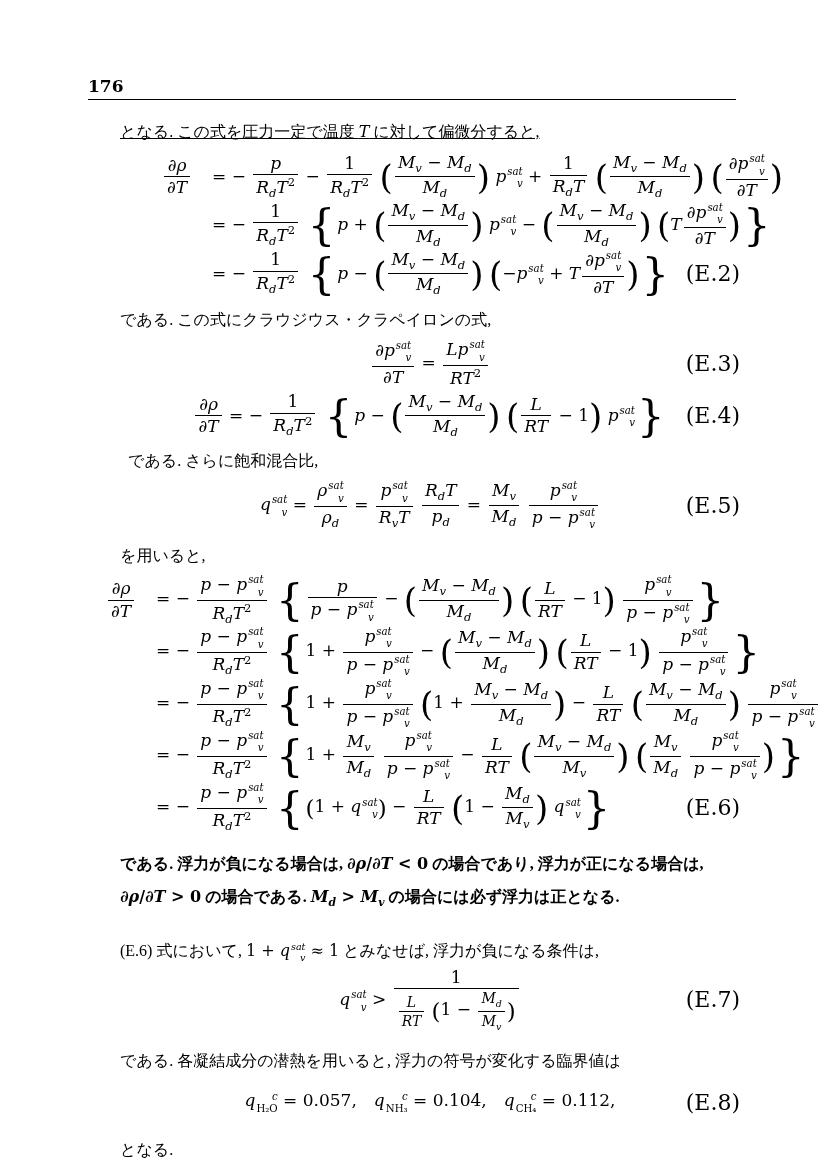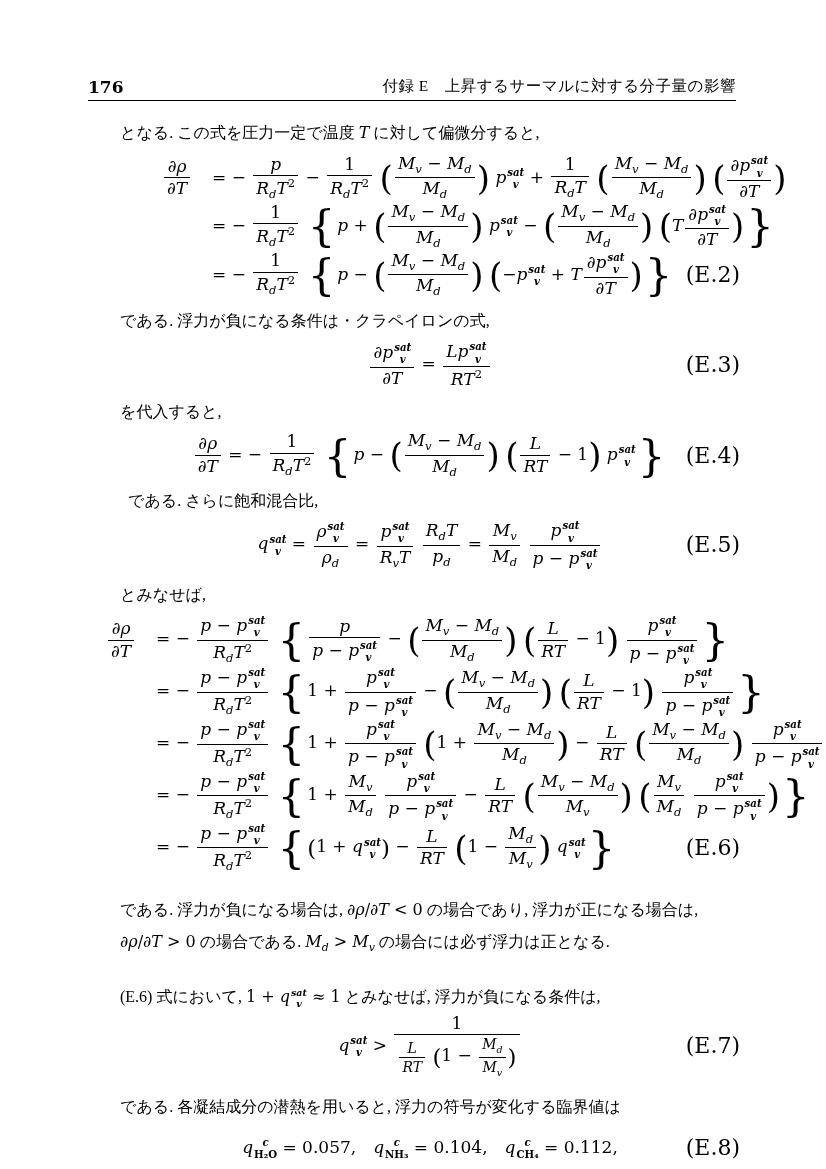--- a/index.html
+++ b/index.html
@@ -20,89 +20,87 @@
   .eqline.center { justify-content:center; }
   .lhs { display:inline-block; width:50px; flex:0 0 auto; }
   .tag { position:absolute; right:0; top:50%; transform:translateY(-50%);
          font-family:"DejaVu Serif",serif; font-style:normal; font-size:22px; }
   
   .f { display:inline-block; vertical-align:middle; text-align:center; margin:0 2px; }
   .f .fn { display:block; padding:0 3px 1px; line-height:1.15; }
   .f .fd { display:block; border-top:1px solid #000; padding:1px 3px 0; line-height:1.15; }
   
   .ss { display:inline-block; vertical-align:-0.55em; font-size:60%; line-height:1.2;
-        text-align:center; margin-left:1px;font-weight:bold; }
+        text-align:right; margin-left:1px; }
   .ss .t, .ss .b { display:block; }
   sub, sup { font-size:68%; }
   
   .b0,.b1,.b2 { vertical-align:middle; line-height:0; font-style:normal; font-family:"DejaVu Serif",serif; }
   .b0 { font-size:135%; }
   .b1 { font-size:200%; }
   .b2 { font-size:255%; padding:0 2px; font-weight:300; }
   .fs { font-size:82%; }
   i { font-style:italic; }
 </style>
 </head>
 <body>
 
 <div class="page">
 
   <div class="header">
     <span class="pageno">176</span>
-    <span class="htitle">付録 E　上昇するサーマルに対する分子量の影響</span>
   </div>
 
   <div class="content">
 
-    <p style="margin-top:16px;">となる. この式を圧力一定で温度 <span class="m"><i>T</i></span> に対して偏微分すると,</p>
+    <p style="margin-top:16px;text-decoration:underline;">となる. この式を圧力一定で温度 <span class="m"><i>T</i></span> に対して偏微分すると,</p>
 
     <div class="eq" style="margin:4px 0 0 42px;">
       <div class="eqline">
         <span class="lhs"><span class="f"><span class="fn">∂<i>ρ</i></span><span class="fd">∂<i>T</i></span></span></span>
         <span>= − <span class="f"><span class="fn"><i>p</i></span><span class="fd"><i>R<sub>d</sub>T</i><sup>2</sup></span></span> − <span class="f"><span class="fn">1</span><span class="fd"><i>R<sub>d</sub>T</i><sup>2</sup></span></span> <span class="b1">(</span><span class="f"><span class="fn"><i>M<sub>v</sub></i> − <i>M<sub>d</sub></i></span><span class="fd"><i>M<sub>d</sub></i></span></span><span class="b1">)</span> <i>p</i><span class="ss"><span class="t"><i>sat</i></span><span class="b"><i>v</i></span></span> + <span class="f"><span class="fn">1</span><span class="fd"><i>R<sub>d</sub>T</i></span></span> <span class="b1">(</span><span class="f"><span class="fn"><i>M<sub>v</sub></i> − <i>M<sub>d</sub></i></span><span class="fd"><i>M<sub>d</sub></i></span></span><span class="b1">)</span> <span class="b1">(</span><span class="f"><span class="fn">∂<i>p</i><span class="ss"><span class="t"><i>sat</i></span><span class="b"><i>v</i></span></span></span><span class="fd">∂<i>T</i></span></span><span class="b1">)</span></span>
       </div>
       <div class="eqline">
         <span class="lhs"></span>
         <span>= − <span class="f"><span class="fn">1</span><span class="fd"><i>R<sub>d</sub>T</i><sup>2</sup></span></span> <span class="b2">{</span><i>p</i> + <span class="b1">(</span><span class="f"><span class="fn"><i>M<sub>v</sub></i> − <i>M<sub>d</sub></i></span><span class="fd"><i>M<sub>d</sub></i></span></span><span class="b1">)</span> <i>p</i><span class="ss"><span class="t"><i>sat</i></span><span class="b"><i>v</i></span></span> − <span class="b1">(</span><span class="f"><span class="fn"><i>M<sub>v</sub></i> − <i>M<sub>d</sub></i></span><span class="fd"><i>M<sub>d</sub></i></span></span><span class="b1">)</span> <span class="b1">(</span><i>T</i><span class="f"><span class="fn">∂<i>p</i><span class="ss"><span class="t"><i>sat</i></span><span class="b"><i>v</i></span></span></span><span class="fd">∂<i>T</i></span></span><span class="b1">)</span><span class="b2">}</span></span>
       </div>
       <div class="eqline">
         <span class="lhs"></span>
         <span>= − <span class="f"><span class="fn">1</span><span class="fd"><i>R<sub>d</sub>T</i><sup>2</sup></span></span> <span class="b2">{</span><i>p</i> − <span class="b1">(</span><span class="f"><span class="fn"><i>M<sub>v</sub></i> − <i>M<sub>d</sub></i></span><span class="fd"><i>M<sub>d</sub></i></span></span><span class="b1">)</span> <span class="b1">(</span>−<i>p</i><span class="ss"><span class="t"><i>sat</i></span><span class="b"><i>v</i></span></span> + <i>T</i><span class="f"><span class="fn">∂<i>p</i><span class="ss"><span class="t"><i>sat</i></span><span class="b"><i>v</i></span></span></span><span class="fd">∂<i>T</i></span></span><span class="b1">)</span><span class="b2">}</span></span>
         <span class="tag">(E.2)</span>
       </div>
     </div>
 
-    <p style="margin-top:6px;">である. 浮力が負になる条件は・クラペイロンの式,</p>
+    <p style="margin-top:6px;">である. この式にクラウジウス・クラペイロンの式,</p>
 
     <div class="eq" style="margin-top:2px;">
       <div class="eqline center" style="min-height:50px;">
         <span><span class="f"><span class="fn">∂<i>p</i><span class="ss"><span class="t"><i>sat</i></span><span class="b"><i>v</i></span></span></span><span class="fd">∂<i>T</i></span></span> = <span class="f"><span class="fn"><i>L</i><i>p</i><span class="ss"><span class="t"><i>sat</i></span><span class="b"><i>v</i></span></span></span><span class="fd"><i>RT</i><sup>2</sup></span></span></span>
         <span class="tag">(E.3)</span>
       </div>
     </div>
 
-    <p style="margin-top:6px;">を代入すると,</p>
 
     <div class="eq" style="margin-top:2px;">
       <div class="eqline center" style="min-height:50px;">
         <span><span class="f"><span class="fn">∂<i>ρ</i></span><span class="fd">∂<i>T</i></span></span> = − <span class="f"><span class="fn">1</span><span class="fd"><i>R<sub>d</sub>T</i><sup>2</sup></span></span> <span class="b2">{</span><i>p</i> − <span class="b1">(</span><span class="f"><span class="fn"><i>M<sub>v</sub></i> − <i>M<sub>d</sub></i></span><span class="fd"><i>M<sub>d</sub></i></span></span><span class="b1">)</span> <span class="b1">(</span><span class="f"><span class="fn"><i>L</i></span><span class="fd"><i>RT</i></span></span> − 1<span class="b1">)</span> <i>p</i><span class="ss"><span class="t"><i>sat</i></span><span class="b"><i>v</i></span></span><span class="b2">}</span></span>
         <span class="tag">(E.4)</span>
       </div>
     </div>
 
     <p style="margin-top:4px;margin-left:8px;">である. さらに飽和混合比,</p>
 
     <div class="eq" style="margin-top:2px;">
       <div class="eqline center" style="min-height:52px;">
         <span><i>q</i><span class="ss"><span class="t"><i>sat</i></span><span class="b"><i>v</i></span></span> = <span class="f"><span class="fn"><i>ρ</i><span class="ss"><span class="t"><i>sat</i></span><span class="b"><i>v</i></span></span></span><span class="fd"><i>ρ<sub>d</sub></i></span></span> = <span class="f"><span class="fn"><i>p</i><span class="ss"><span class="t"><i>sat</i></span><span class="b"><i>v</i></span></span></span><span class="fd"><i>R<sub>v</sub>T</i></span></span> <span class="f"><span class="fn"><i>R<sub>d</sub>T</i></span><span class="fd"><i>p<sub>d</sub></i></span></span> = <span class="f"><span class="fn"><i>M<sub>v</sub></i></span><span class="fd"><i>M<sub>d</sub></i></span></span> <span class="f"><span class="fn"><i>p</i><span class="ss"><span class="t"><i>sat</i></span><span class="b"><i>v</i></span></span></span><span class="fd"><i>p</i> − <i>p</i><span class="ss"><span class="t"><i>sat</i></span><span class="b"><i>v</i></span></span></span></span></span>
         <span class="tag">(E.5)</span>
       </div>
     </div>
 
-    <p style="margin-top:8px;">とみなせば,</p>
+    <p style="margin-top:8px;">を用いると,</p>
 
     <div class="eq" style="margin:2px 0 0 -14px;">
       <div class="eqline">
         <span class="lhs"><span class="f"><span class="fn">∂<i>ρ</i></span><span class="fd">∂<i>T</i></span></span></span>
         <span>= − <span class="f"><span class="fn"><i>p</i> − <i>p</i><span class="ss"><span class="t"><i>sat</i></span><span class="b"><i>v</i></span></span></span><span class="fd"><i>R<sub>d</sub>T</i><sup>2</sup></span></span> <span class="b2">{</span><span class="f"><span class="fn"><i>p</i></span><span class="fd"><i>p</i> − <i>p</i><span class="ss"><span class="t"><i>sat</i></span><span class="b"><i>v</i></span></span></span></span> − <span class="b1">(</span><span class="f"><span class="fn"><i>M<sub>v</sub></i> − <i>M<sub>d</sub></i></span><span class="fd"><i>M<sub>d</sub></i></span></span><span class="b1">)</span> <span class="b1">(</span><span class="f"><span class="fn"><i>L</i></span><span class="fd"><i>RT</i></span></span> − 1<span class="b1">)</span> <span class="f"><span class="fn"><i>p</i><span class="ss"><span class="t"><i>sat</i></span><span class="b"><i>v</i></span></span></span><span class="fd"><i>p</i> − <i>p</i><span class="ss"><span class="t"><i>sat</i></span><span class="b"><i>v</i></span></span></span></span><span class="b2">}</span></span>
       </div>
       <div class="eqline">
         <span class="lhs"></span>
         <span>= − <span class="f"><span class="fn"><i>p</i> − <i>p</i><span class="ss"><span class="t"><i>sat</i></span><span class="b"><i>v</i></span></span></span><span class="fd"><i>R<sub>d</sub>T</i><sup>2</sup></span></span> <span class="b2">{</span>1 + <span class="f"><span class="fn"><i>p</i><span class="ss"><span class="t"><i>sat</i></span><span class="b"><i>v</i></span></span></span><span class="fd"><i>p</i> − <i>p</i><span class="ss"><span class="t"><i>sat</i></span><span class="b"><i>v</i></span></span></span></span> − <span class="b1">(</span><span class="f"><span class="fn"><i>M<sub>v</sub></i> − <i>M<sub>d</sub></i></span><span class="fd"><i>M<sub>d</sub></i></span></span><span class="b1">)</span> <span class="b1">(</span><span class="f"><span class="fn"><i>L</i></span><span class="fd"><i>RT</i></span></span> − 1<span class="b1">)</span> <span class="f"><span class="fn"><i>p</i><span class="ss"><span class="t"><i>sat</i></span><span class="b"><i>v</i></span></span></span><span class="fd"><i>p</i> − <i>p</i><span class="ss"><span class="t"><i>sat</i></span><span class="b"><i>v</i></span></span></span></span><span class="b2">}</span></span>
       </div>
@@ -114,21 +112,21 @@
         <span class="lhs"></span>
         <span>= − <span class="f"><span class="fn"><i>p</i> − <i>p</i><span class="ss"><span class="t"><i>sat</i></span><span class="b"><i>v</i></span></span></span><span class="fd"><i>R<sub>d</sub>T</i><sup>2</sup></span></span> <span class="b2">{</span>1 + <span class="f"><span class="fn"><i>M<sub>v</sub></i></span><span class="fd"><i>M<sub>d</sub></i></span></span> <span class="f"><span class="fn"><i>p</i><span class="ss"><span class="t"><i>sat</i></span><span class="b"><i>v</i></span></span></span><span class="fd"><i>p</i> − <i>p</i><span class="ss"><span class="t"><i>sat</i></span><span class="b"><i>v</i></span></span></span></span> − <span class="f"><span class="fn"><i>L</i></span><span class="fd"><i>RT</i></span></span> <span class="b1">(</span><span class="f"><span class="fn"><i>M<sub>v</sub></i> − <i>M<sub>d</sub></i></span><span class="fd"><i>M<sub>v</sub></i></span></span><span class="b1">)</span> <span class="b1">(</span><span class="f"><span class="fn"><i>M<sub>v</sub></i></span><span class="fd"><i>M<sub>d</sub></i></span></span> <span class="f"><span class="fn"><i>p</i><span class="ss"><span class="t"><i>sat</i></span><span class="b"><i>v</i></span></span></span><span class="fd"><i>p</i> − <i>p</i><span class="ss"><span class="t"><i>sat</i></span><span class="b"><i>v</i></span></span></span></span><span class="b1">)</span><span class="b2">}</span></span>
       </div>
       <div class="eqline">
         <span class="lhs"></span>
         <span>= − <span class="f"><span class="fn"><i>p</i> − <i>p</i><span class="ss"><span class="t"><i>sat</i></span><span class="b"><i>v</i></span></span></span><span class="fd"><i>R<sub>d</sub>T</i><sup>2</sup></span></span> <span class="b2">{</span><span class="b0">(</span>1 + <i>q</i><span class="ss"><span class="t"><i>sat</i></span><span class="b"><i>v</i></span></span><span class="b0">)</span> − <span class="f"><span class="fn"><i>L</i></span><span class="fd"><i>RT</i></span></span> <span class="b1">(</span>1 − <span class="f"><span class="fn"><i>M<sub>d</sub></i></span><span class="fd"><i>M<sub>v</sub></i></span></span><span class="b1">)</span> <i>q</i><span class="ss"><span class="t"><i>sat</i></span><span class="b"><i>v</i></span></span><span class="b2">}</span></span>
         <span class="tag">(E.6)</span>
       </div>
     </div>
 
-    <p style="margin-top:20px;">である.  浮力が負になる場合は, <span class="m">∂<i>ρ</i>/∂<i>T</i> &lt; 0</span> の場合であり, 浮力が正になる場合は,<br><span class="m">∂<i>ρ</i>/∂<i>T</i> &gt; 0</span> の場合である. <span class="m"><i>M<sub>d</sub></i> &gt; <i>M<sub>v</sub></i></span> の場合には必ず浮力は正となる.</p>
+    <p style="margin-top:14px;font-weight:bold;">である.  浮力が負になる場合は, <span class="m">∂<i>ρ</i>/∂<i>T</i> &lt; 0</span> の場合であり, 浮力が正になる場合は,<br><span class="m">∂<i>ρ</i>/∂<i>T</i> &gt; 0</span> の場合である. <span class="m"><i>M<sub>d</sub></i> &gt; <i>M<sub>v</sub></i></span> の場合には必ず浮力は正となる.</p>
 
     <p style="margin-top:21px;">(E.6) 式において, <span class="m">1 + <i>q</i><span class="ss"><span class="t"><i>sat</i></span><span class="b"><i>v</i></span></span> ≈ 1</span> とみなせば, 浮力が負になる条件は,</p>
 
     <div class="eq" style="margin-top:0px;">
       <div class="eqline center" style="min-height:64px;">
         <span><i>q</i><span class="ss"><span class="t"><i>sat</i></span><span class="b"><i>v</i></span></span> &gt; <span class="f"><span class="fn">1</span><span class="fd"><span class="fs"><span class="f"><span class="fn"><i>L</i></span><span class="fd"><i>RT</i></span></span></span> <span class="b0">(</span>1 − <span class="fs"><span class="f"><span class="fn"><i>M<sub>d</sub></i></span><span class="fd"><i>M<sub>v</sub></i></span></span></span><span class="b0">)</span></span></span></span>
         <span class="tag">(E.7)</span>
       </div>
     </div>
 

